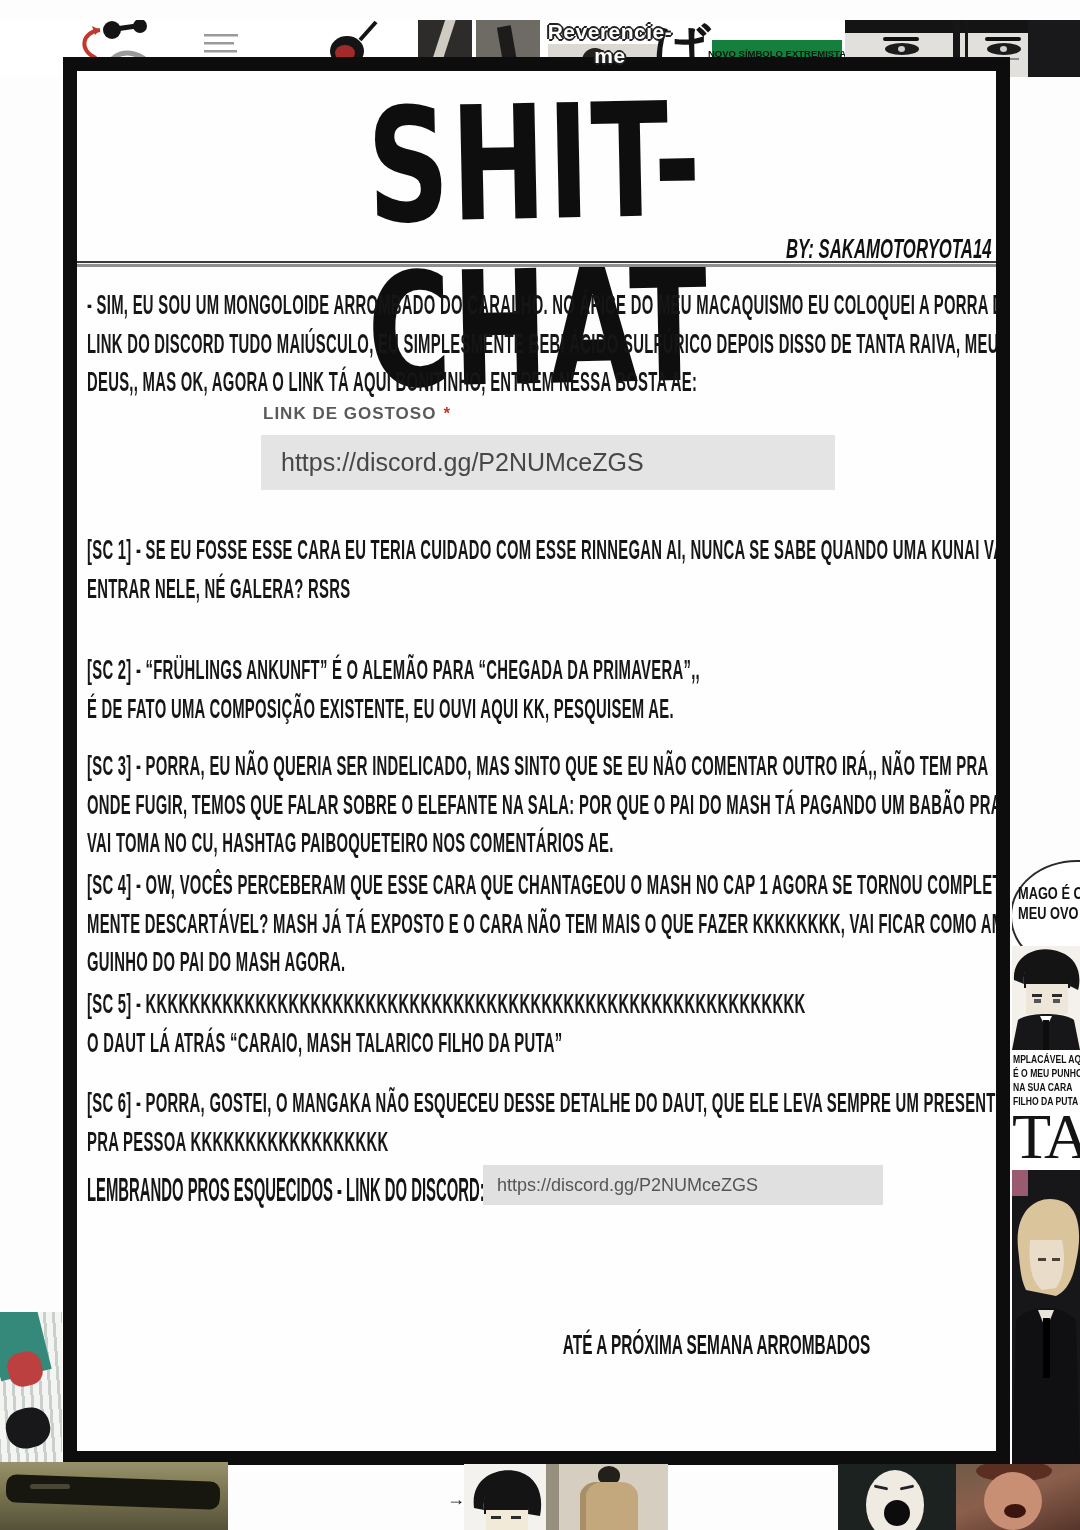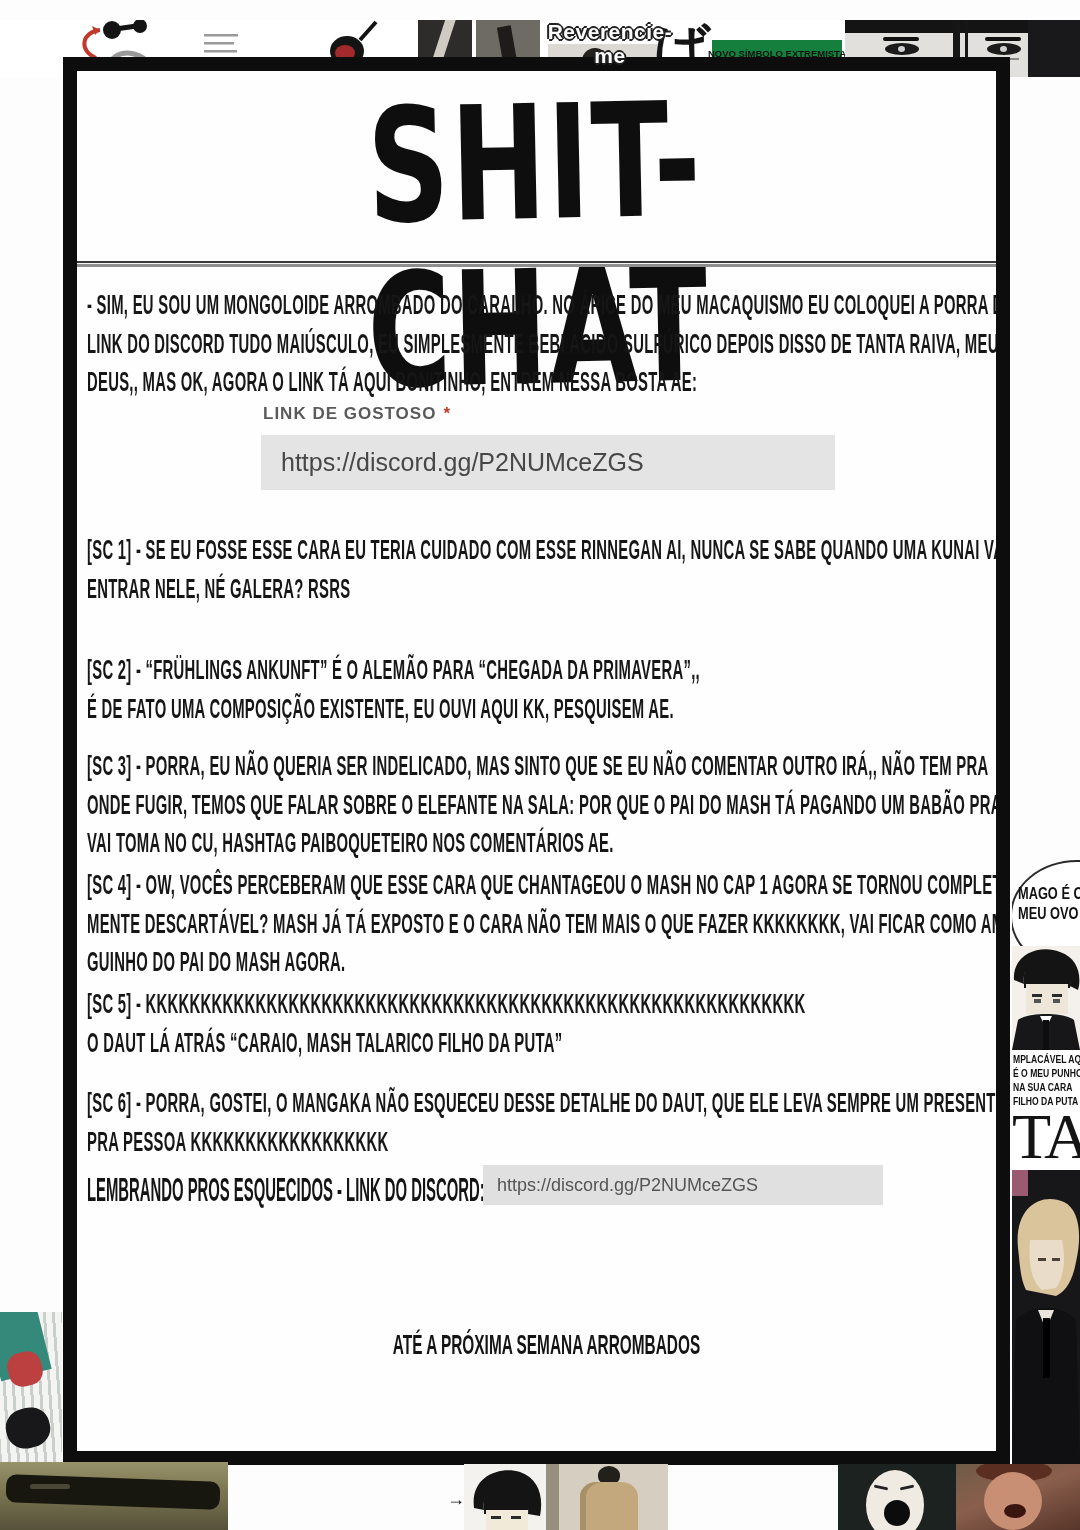--- a/index.html
+++ b/index.html
@@ -31,21 +31,21 @@
   .req{color:#c0392b;margin-left:7px;font-weight:bold;}
   .ibox{position:absolute;background:#e4e4e4;display:flex;align-items:center;}
   .ibox-1{top:364px;left:184px;width:574px;height:55px;}
   .ibox-1 span{font-size:25px;color:#474747;padding-left:20px;}
   .ibox-2{top:1094px;left:406px;width:400px;height:40px;background:#e0e0e0;}
   .ibox-2 span{font-size:18px;color:#555;padding-left:14px;}
 
   .rem-label-wrap{position:absolute;top:1100px;left:10px;}
   .rem-label-wrap span{display:inline-block;white-space:pre;font-weight:bold;font-size:33px;
        transform:scaleX(0.45);transform-origin:0 0;color:#141414;}
-  .outro-wrap{position:absolute;top:1258px;left:0;right:0;text-align:center;margin-left:20px;}
+  .outro-wrap{position:absolute;top:1258px;left:0;right:0;text-align:right;margin-left:20px;}
   .outro-wrap span{display:inline-block;white-space:pre;font-weight:bold;font-size:28px;
        transform:scaleX(0.55);transform-origin:50% 0;color:#141414;}
 
   
   .top-strip{position:absolute;left:0;top:0;width:1080px;height:57px;background:#fff;margin-top:20px;}
   .rev-text{position:absolute;left:540px;top:0;width:140px;text-align:center;z-index:3;
        font-weight:bold;font-size:21px;color:#fff;letter-spacing:0.5px;
        text-shadow:-2px 0 #222,2px 0 #222,0 -2px #222,0 2px #222,-1px -1px #222,1px 1px #222;}
   .rev-art{position:absolute;left:548px;top:24px;width:112px;height:33px;background:#dcd9d4;overflow:hidden;}
   .rev-art::before{content:"";position:absolute;left:34px;top:4px;width:26px;height:26px;background:#23201e;border-radius:50% 50% 30% 30%;}
@@ -169,20 +169,23 @@
       <div class="face-dark-right"></div>
     </div>
   </div>
 
   <div class="box">
 
     <div class="title-wrap">
       <span>SHIT-CHAT</span>
     </div>
 
+    <div class="byline-wrap">
+      <span>BY: SAKAMOTORYOTA14</span>
+    </div>
 
     <div class="divider"></div>
 
     <div class="para" style="top:215px;left:10px;">
       <span class="cond">- SIM, EU SOU UM MONGOLOIDE ARROMBADO DO CARALHO. NO ÁPICE DO MEU MACAQUISMO EU COLOQUEI A PORRA DO
 LINK DO DISCORD TUDO MAIÚSCULO, EU SIMPLESMENTE BEBI ÁCIDO SULFÚRICO DEPOIS DISSO DE TANTA RAIVA, MEU
 DEUS,, MAS OK, AGORA O LINK TÁ AQUI BONITINHO, ENTREM NESSA BOSTA AE:</span>
     </div>
 
     <div class="inv-label">

